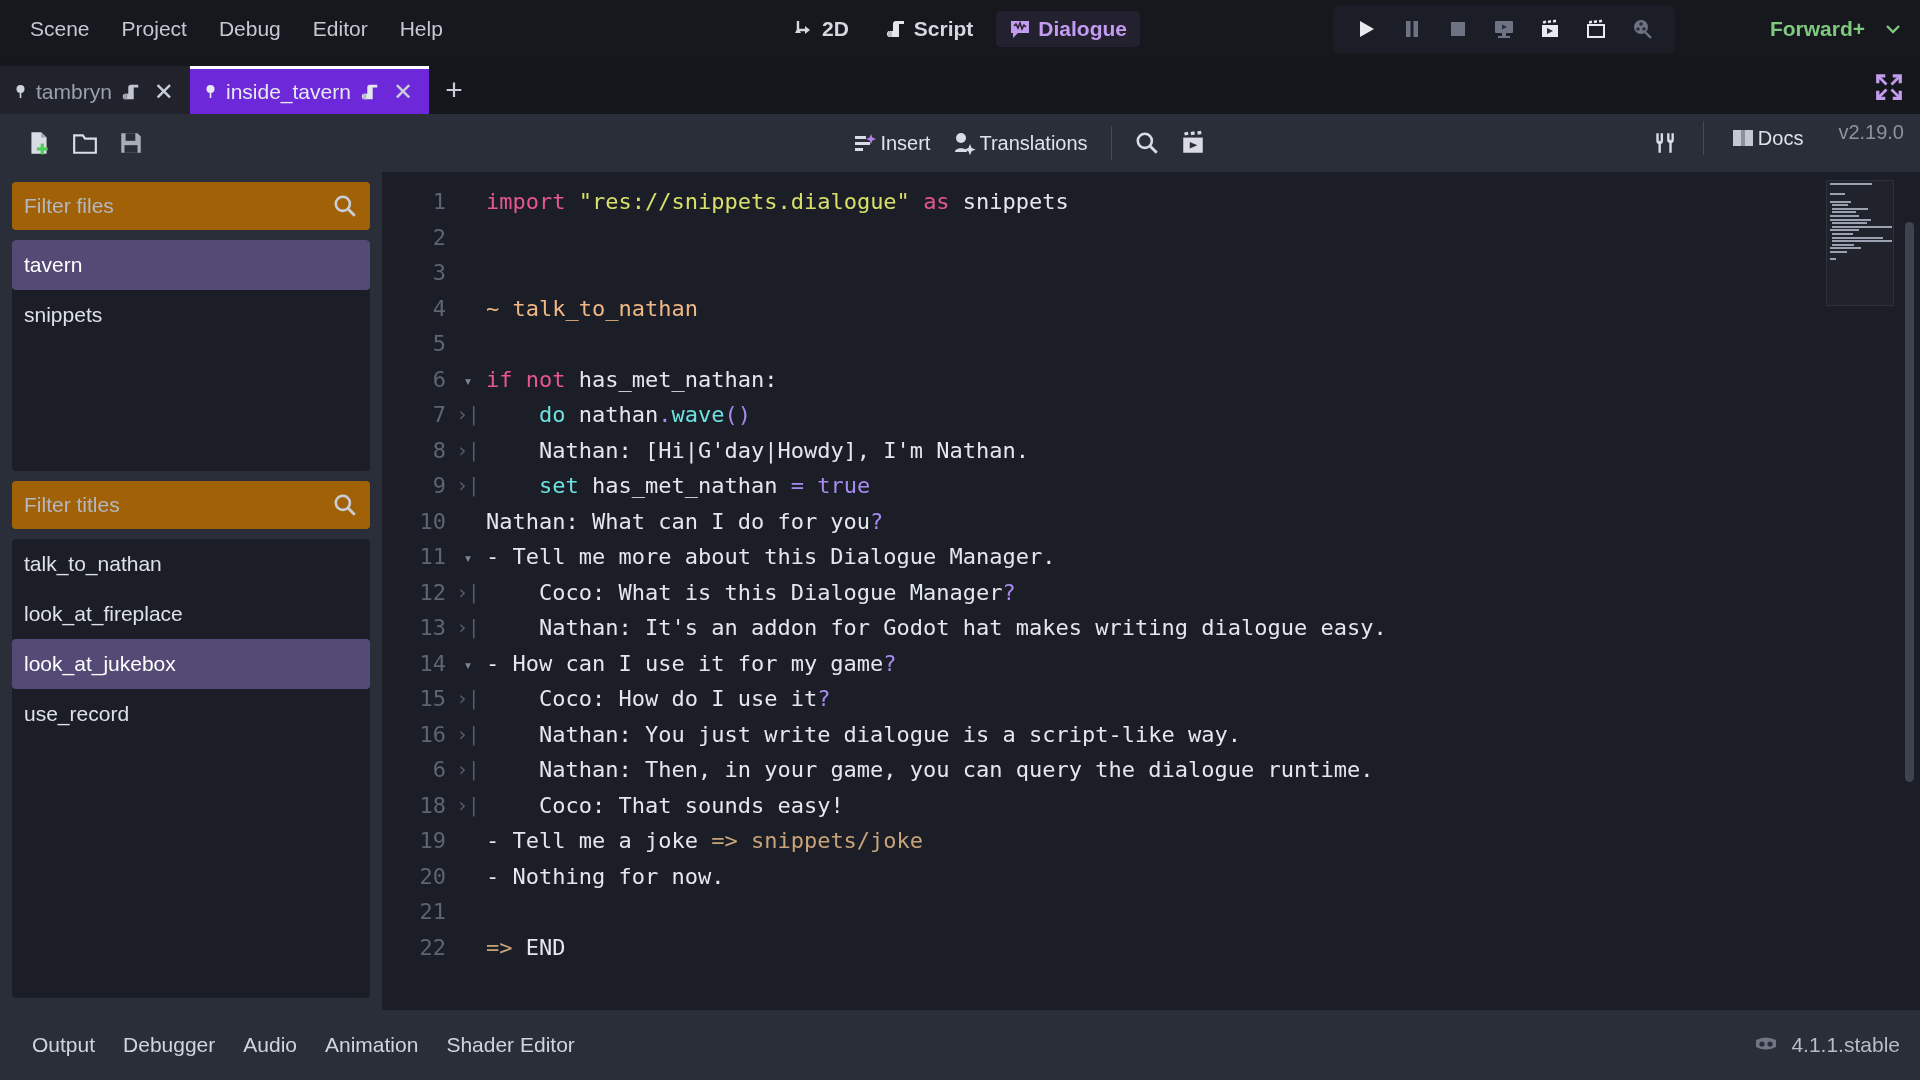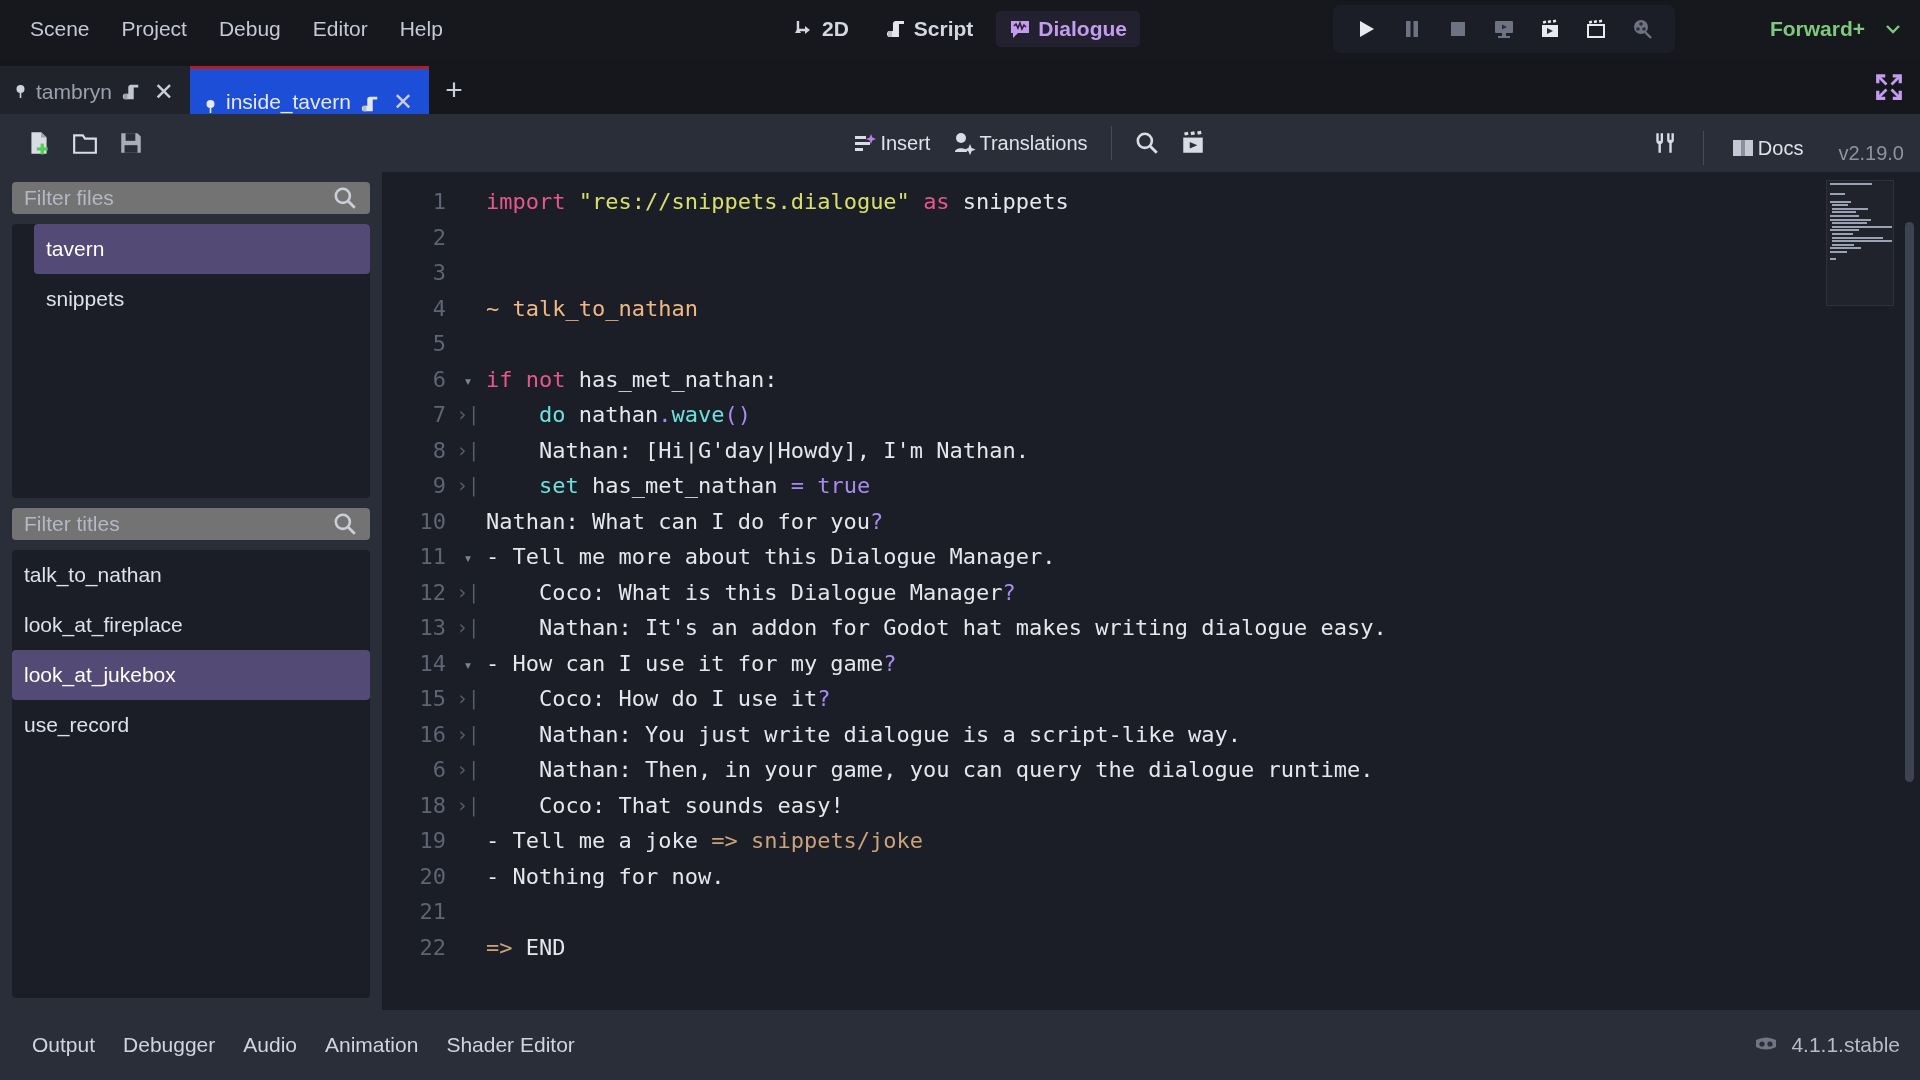--- a/index.html
+++ b/index.html
@@ -57,21 +57,21 @@
     display: flex; align-items: flex-end;
     position: relative;
   }
   .ftab {
     display: flex; align-items: center; gap: 9px;
     height: 48px; padding: 0 16px 0 14px;
     background: #20232c; color: #9aa0ad;
     font-size: 21px; cursor: pointer;
     border-top: 3px solid transparent;
   }
-  .ftab.active { background: #1d4ed8; color: #e6e9f0; border-top: 3px solid #b91c1c; align-items: flex-end; }
+  .ftab.active { background: #6d28d9; color: #e6e9f0; border-top: 3px solid #ffffff; }
   .ftab .pin { font-size: 13px; color: #cfd3dc; }
   .ftab .x { font-size: 24px; color: #c9cdd8; margin-left: 4px; line-height: 1; }
   .tab-add {
     width: 50px; height: 48px; display: flex; align-items: center; justify-content: center;
     color: #c9cdd8; font-size: 30px; cursor: pointer;
   }
   .expand-btn {
     position: absolute; right: 16px; top: 14px;
     cursor: pointer;
   }
@@ -87,49 +87,49 @@
   .tb-icon {
     width: 46px; height: 44px; display: flex; align-items: center; justify-content: center;
     border-radius: 4px; cursor: pointer;
   }
   .tb-text {
     display: flex; align-items: center; gap: 3px;
     padding: 5px 11px; border-radius: 4px; cursor: pointer;
     color: #dfe2e9; font-size: 20px;
   }
   .tb-sep { width: 1px; height: 34px; background: #454b59; margin: 0 12px; }
-  .tb-right { position: absolute; right: 16px; display: flex; align-items: flex-end; gap: 4px; }
+  .tb-right { position: absolute; right: 16px; display: flex; align-items: flex-start; gap: 4px; }
   .ver { color: #8d93a1; font-size: 20px; margin-left: 20px; }
 
   
   .body { flex: 1 1 auto; display: flex; min-height: 0; background: #1b1e26; }
 
   
   .sidebar {
     width: 382px; flex: 0 0 382px;
     background: #2a2e38;
     display: flex; flex-direction: column;
     padding: 10px 12px 12px 12px;
     gap: 10px;
   }
   .filterbox {
-    height: 32px; background: #737373; border-radius: 4px;
+    height: 48px; background: #a16207; border-radius: 4px;
     display: flex; align-items: center; padding: 0 12px;
     position: relative;
   }
   .filterbox input {
     flex: 1; background: transparent; border: none; outline: none;
     color: #d5d9e2; font-size: 21px; font-family: "Liberation Sans", sans-serif;
   }
   .filterbox input::placeholder { color: #b3b8c4; }
   .listpanel {
     background: #1b1e26; border-radius: 4px; overflow: hidden;
     display: flex; flex-direction: column;
   }
-  .listpanel.files { height: 274px; padding-left: 22px; }
+  .listpanel.files { height: 231px; }
   .listpanel.titles { flex: 1 1 auto; min-height: 0; }
   .litem {
     height: 50px; display: flex; align-items: center;
     padding: 0 12px; color: #dde1e9; font-size: 21px; cursor: pointer;
     white-space: nowrap;
   }
   .litem.selected { background: #544a76; color: #ffffff; border-radius: 4px; }
 
   
   .editor { flex: 1 1 auto; position: relative; background: #1b1e26; display: flex; min-width: 0; }

